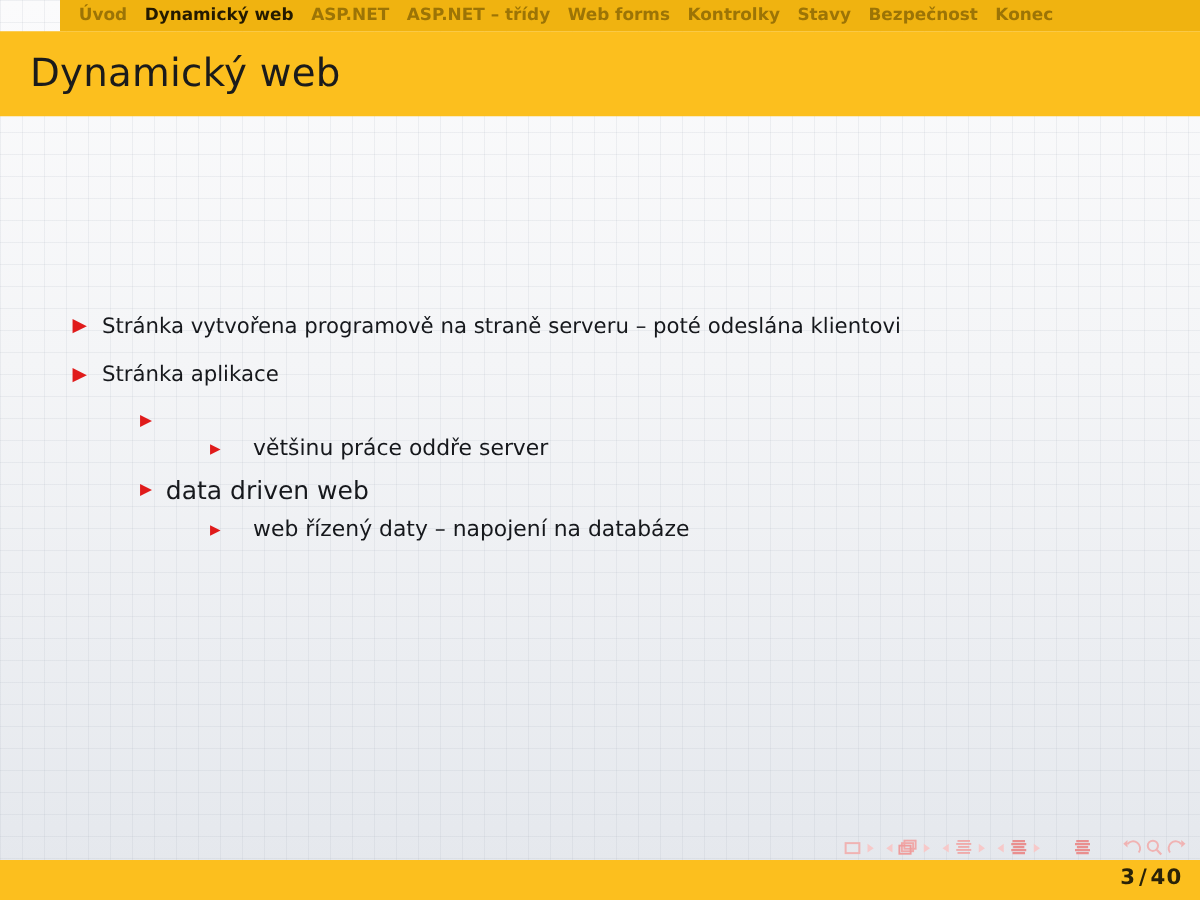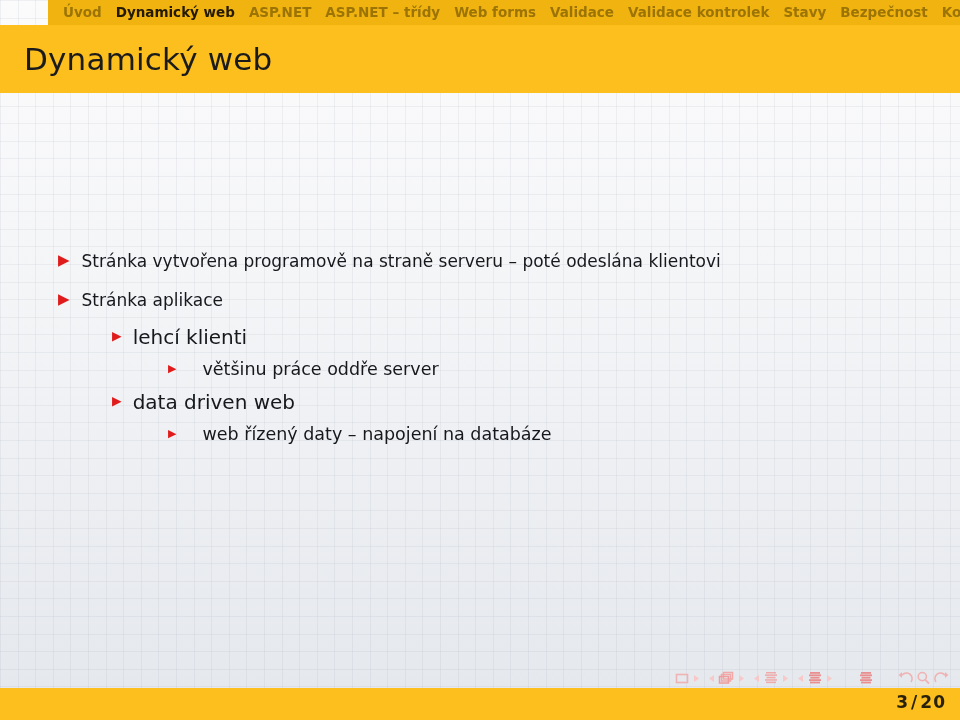--- a/index.html
+++ b/index.html
@@ -197,22 +197,21 @@
 <body>
 
 <div id="slide">
 
   <div class="navbar">
     <span class="nav-item">Úvod</span>
     <span class="nav-item active">Dynamický web</span>
     <span class="nav-item">ASP.NET</span>
     <span class="nav-item">ASP.NET – třídy</span>
     <span class="nav-item">Web forms</span>
-    <span class="nav-item">Validace</span>
-    <span class="nav-item">Validace kontrolek</span>
+    <span class="nav-item">Kontrolky</span>
     <span class="nav-item">Stavy</span>
     <span class="nav-item">Bezpečnost</span>
     <span class="nav-item">Konec</span>
   </div>
 
   <div class="titlebar">
     <div class="frame-title">Dynamický web</div>
   </div>
 
   <div class="content">
@@ -223,21 +222,20 @@
         <span class="text">Stránka vytvořena programově na straně serveru – poté odeslána klientovi</span>
       </div>
 
       <div class="item lvl1">
         <span class="bullet">▶</span>
         <span class="text">Stránka aplikace</span>
       </div>
 
       <div class="item lvl2">
         <span class="bullet">▶</span>
-        <span class="text">lehcí klienti</span>
       </div>
 
       <div class="item lvl3">
         <span class="bullet">▶</span>
         <span class="text">většinu práce oddře server</span>
       </div>
 
       <div class="item lvl2">
         <span class="bullet">▶</span>
         <span class="text">data driven web</span>
@@ -351,17 +349,17 @@
     <span class="navsym">
       <svg width="16" height="14" viewBox="0 0 16 14">
         <path d="M3 11 A5.5 5.5 0 1 1 12 4.3" fill="none" stroke="#f0b3b3" stroke-width="1.6"></path>
         <polygon points="12,1 12,7 15.4,4" fill="#f0b3b3"></polygon>
       </svg>
     </span>
   </div>
 
   <div class="footerbar">
     <div class="pagenum">
-      <span>3</span><span class="page-sep">/</span><span>20</span>
+      <span>3</span><span class="page-sep">/</span><span>40</span>
     </div>
   </div>
 
 </div>
 
 </body></html>

